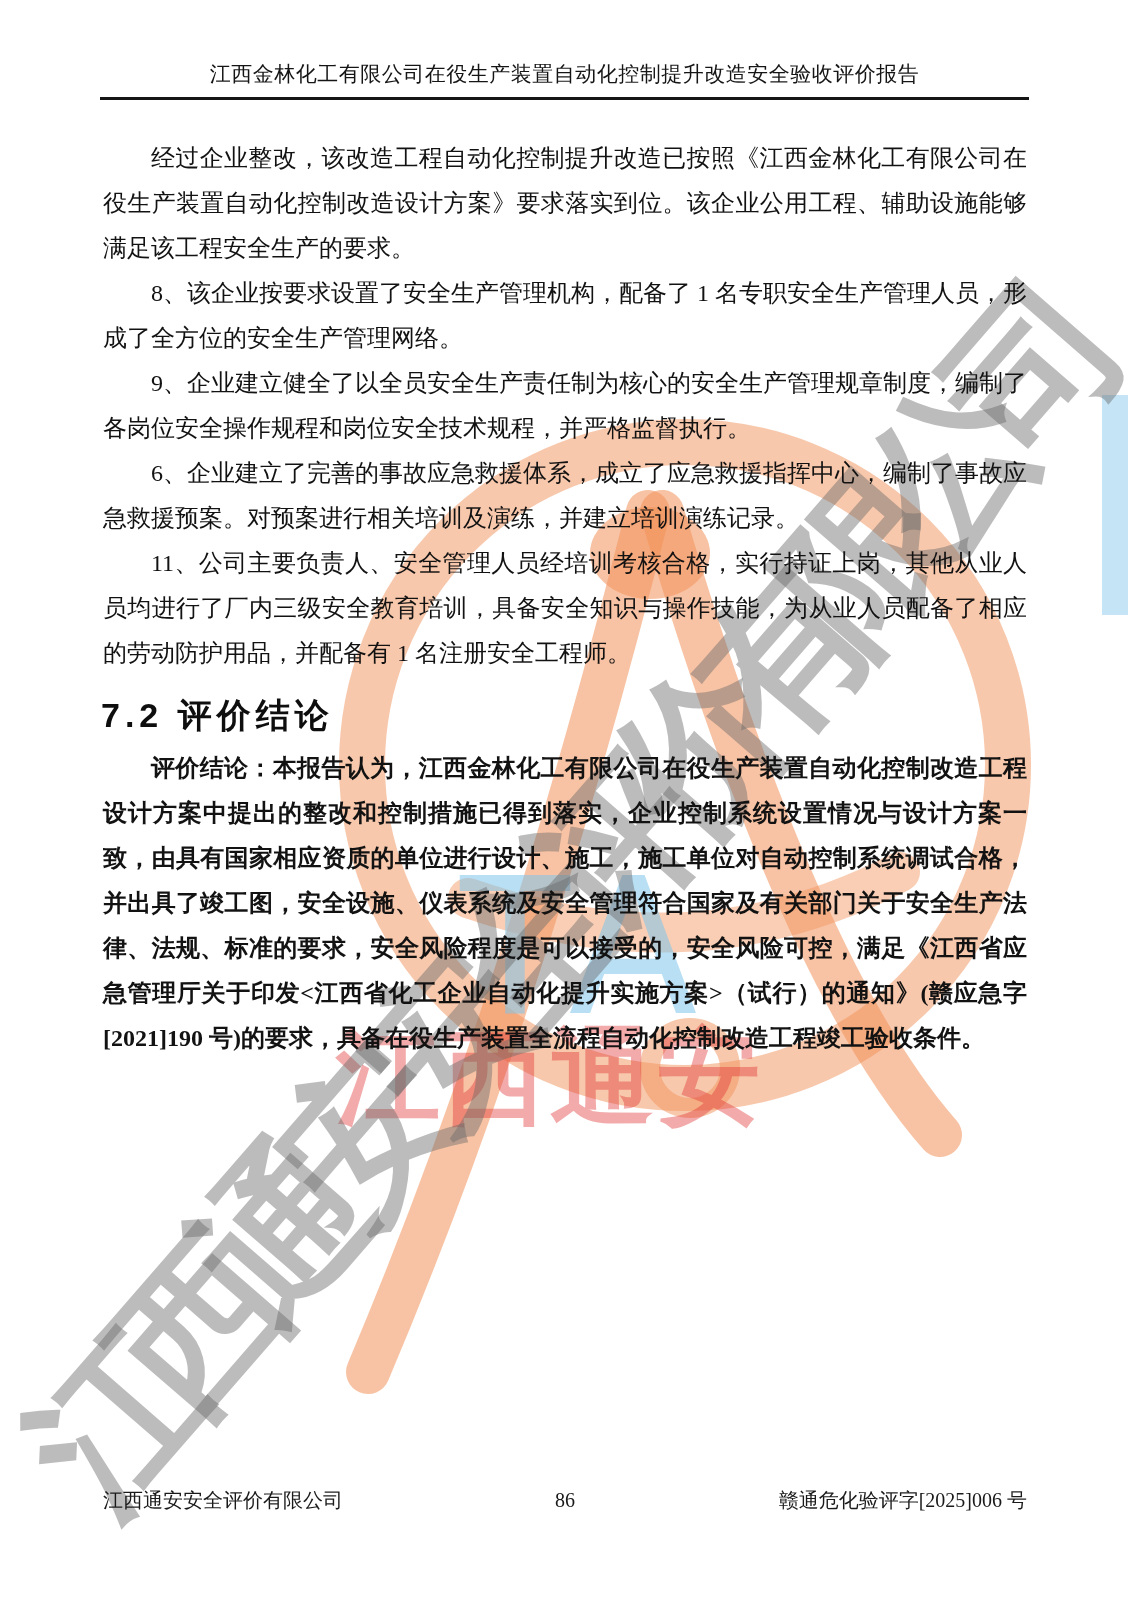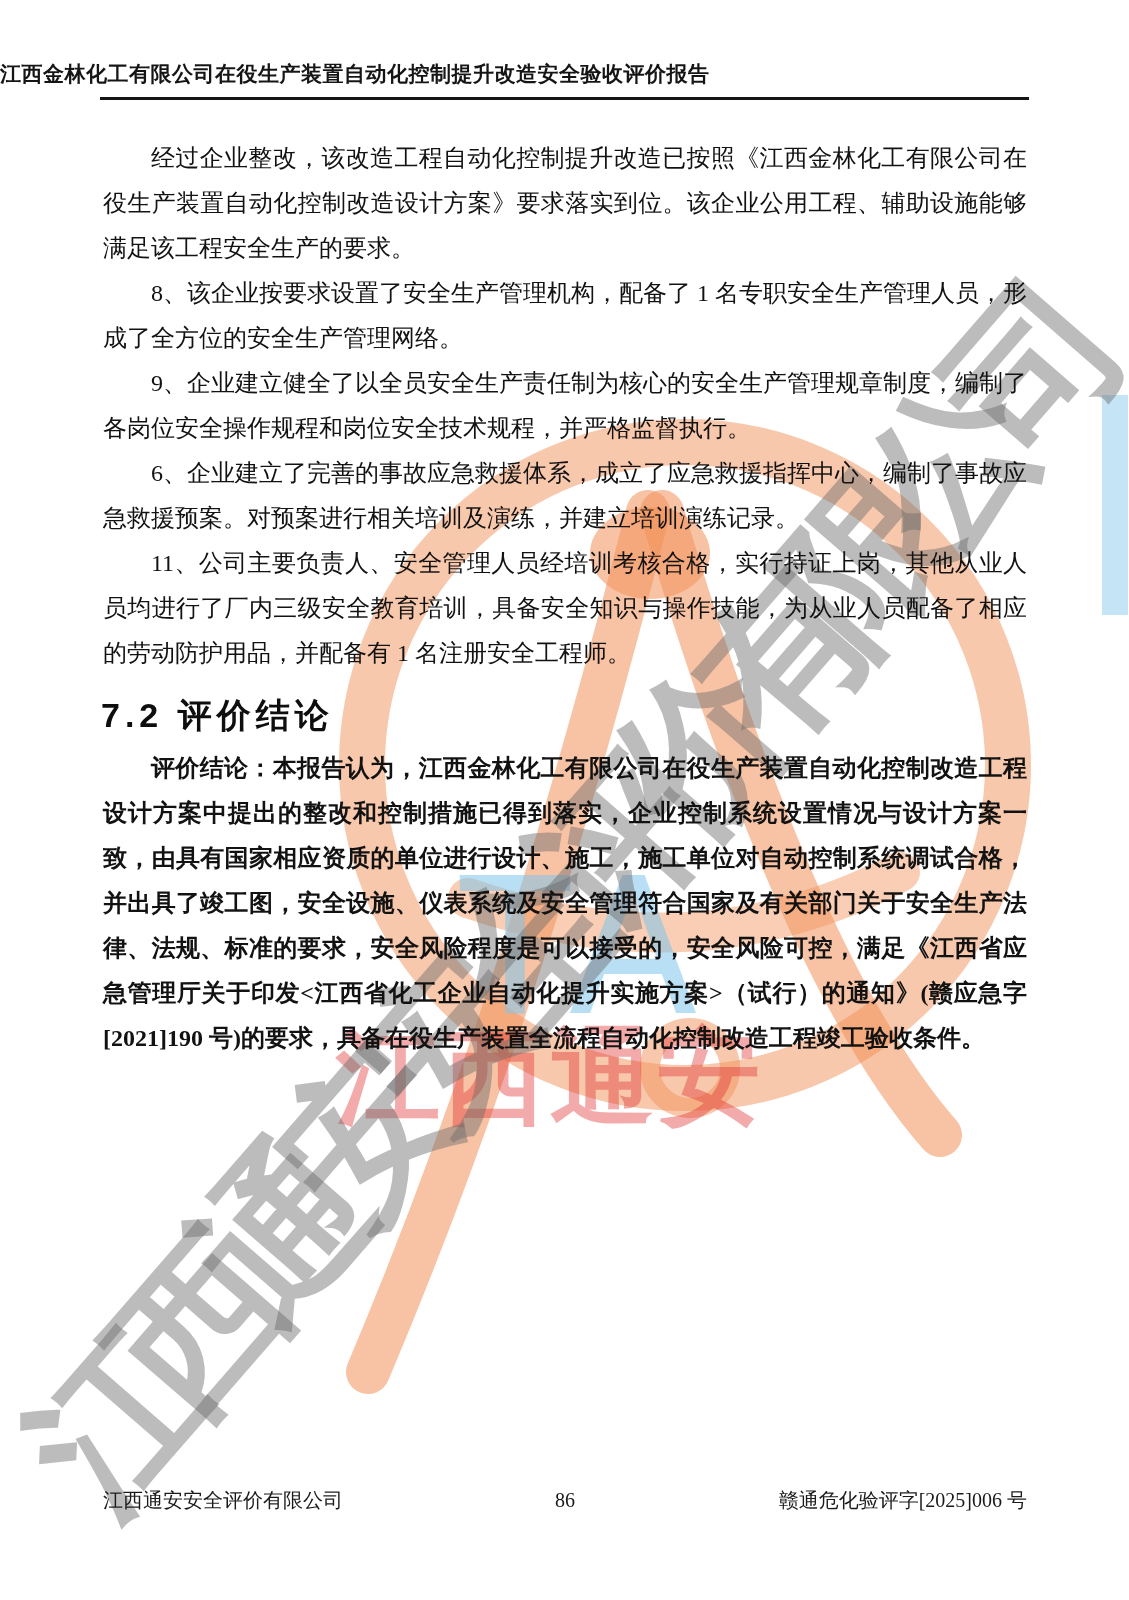--- a/index.html
+++ b/index.html
@@ -44,24 +44,23 @@
     color:rgba(125,196,235,0.55);
   }
   .wm-blue-bar{
     position:absolute;left:1102px;top:395px;width:26px;height:220px;
     background:rgba(140,203,238,0.5);
   }
   
   .doc{position:absolute;inset:0;z-index:2;}
   .header-title{
     position:absolute;top:60px;left:0;width:100%;
-    text-align:left;
+    text-align:center;
     font-size:21px;letter-spacing:0.5px;
     color:#151515;
-    font-weight:bold;
   }
   .header-rule{
     position:absolute;top:97px;left:100px;width:929px;height:3px;
     background:#151515;
   }
   .content{
     position:absolute;left:103px;top:136px;width:924px;
     font-size:24px;line-height:45px;
     text-align:justify;
   }

